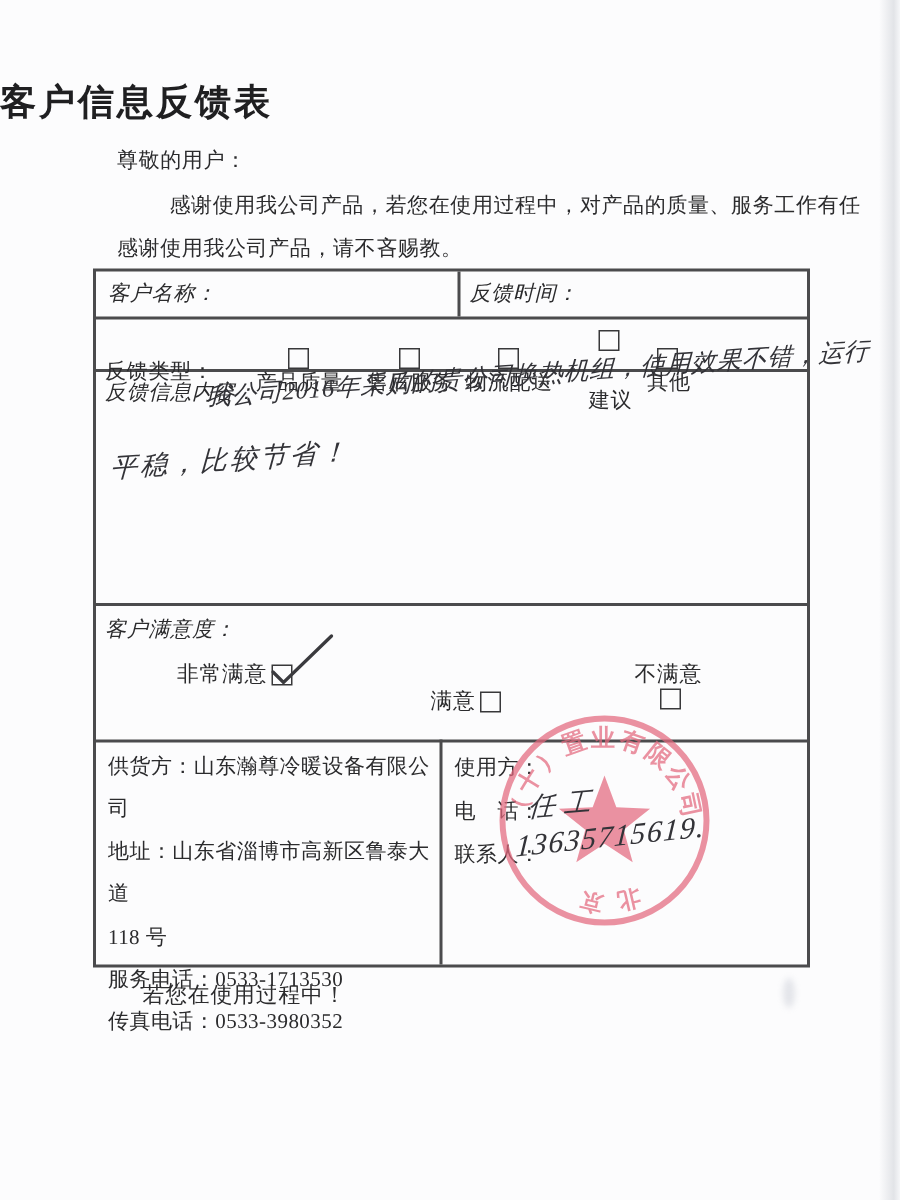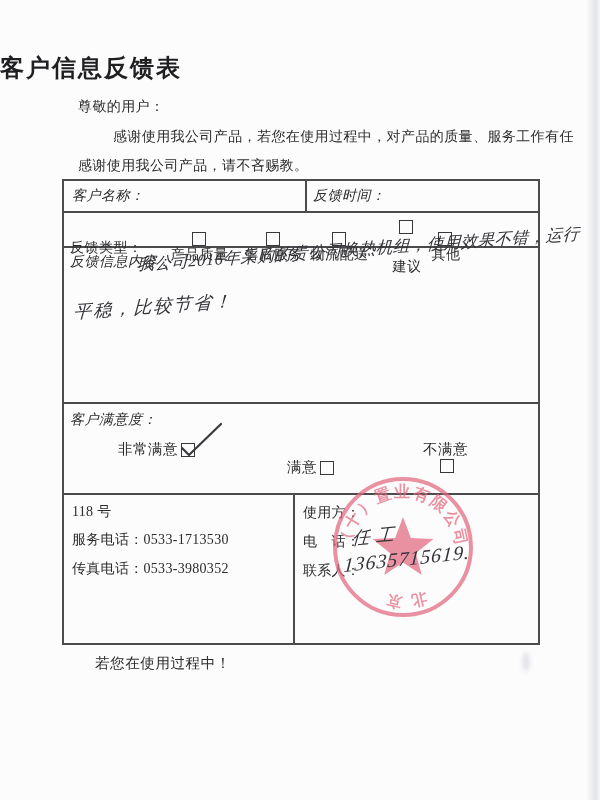--- a/index.html
+++ b/index.html
@@ -114,20 +114,22 @@
   </div>
   <div class="abs satopt" style="left:423px;top:440px;flex-direction:column;">
     <span>不满意</span>
     <span class="cbox"></span>
   </div>
   <svg class="abs checkmark" width="52" height="40">
     <path d="M 6 26 L 13 33 L 45 2" fill="none" stroke="#3a3a3e" stroke-width="2.2" stroke-linecap="round"></path>
   </svg>
 
   <div class="abs supplier">
+    <div>供货方：山东瀚尊冷暖设备有限公司</div>
+    <div>地址：山东省淄博市高新区鲁泰大道</div>
     <div>118 号</div>
     <div>服务电话：0533-1713530</div>
     <div>传真电话：0533-3980352</div>
   </div>
 
   <div class="abs userblock">
     <div>使用方：</div>
     <div>电　话：</div>
     <div>联系人：</div>
   </div>

